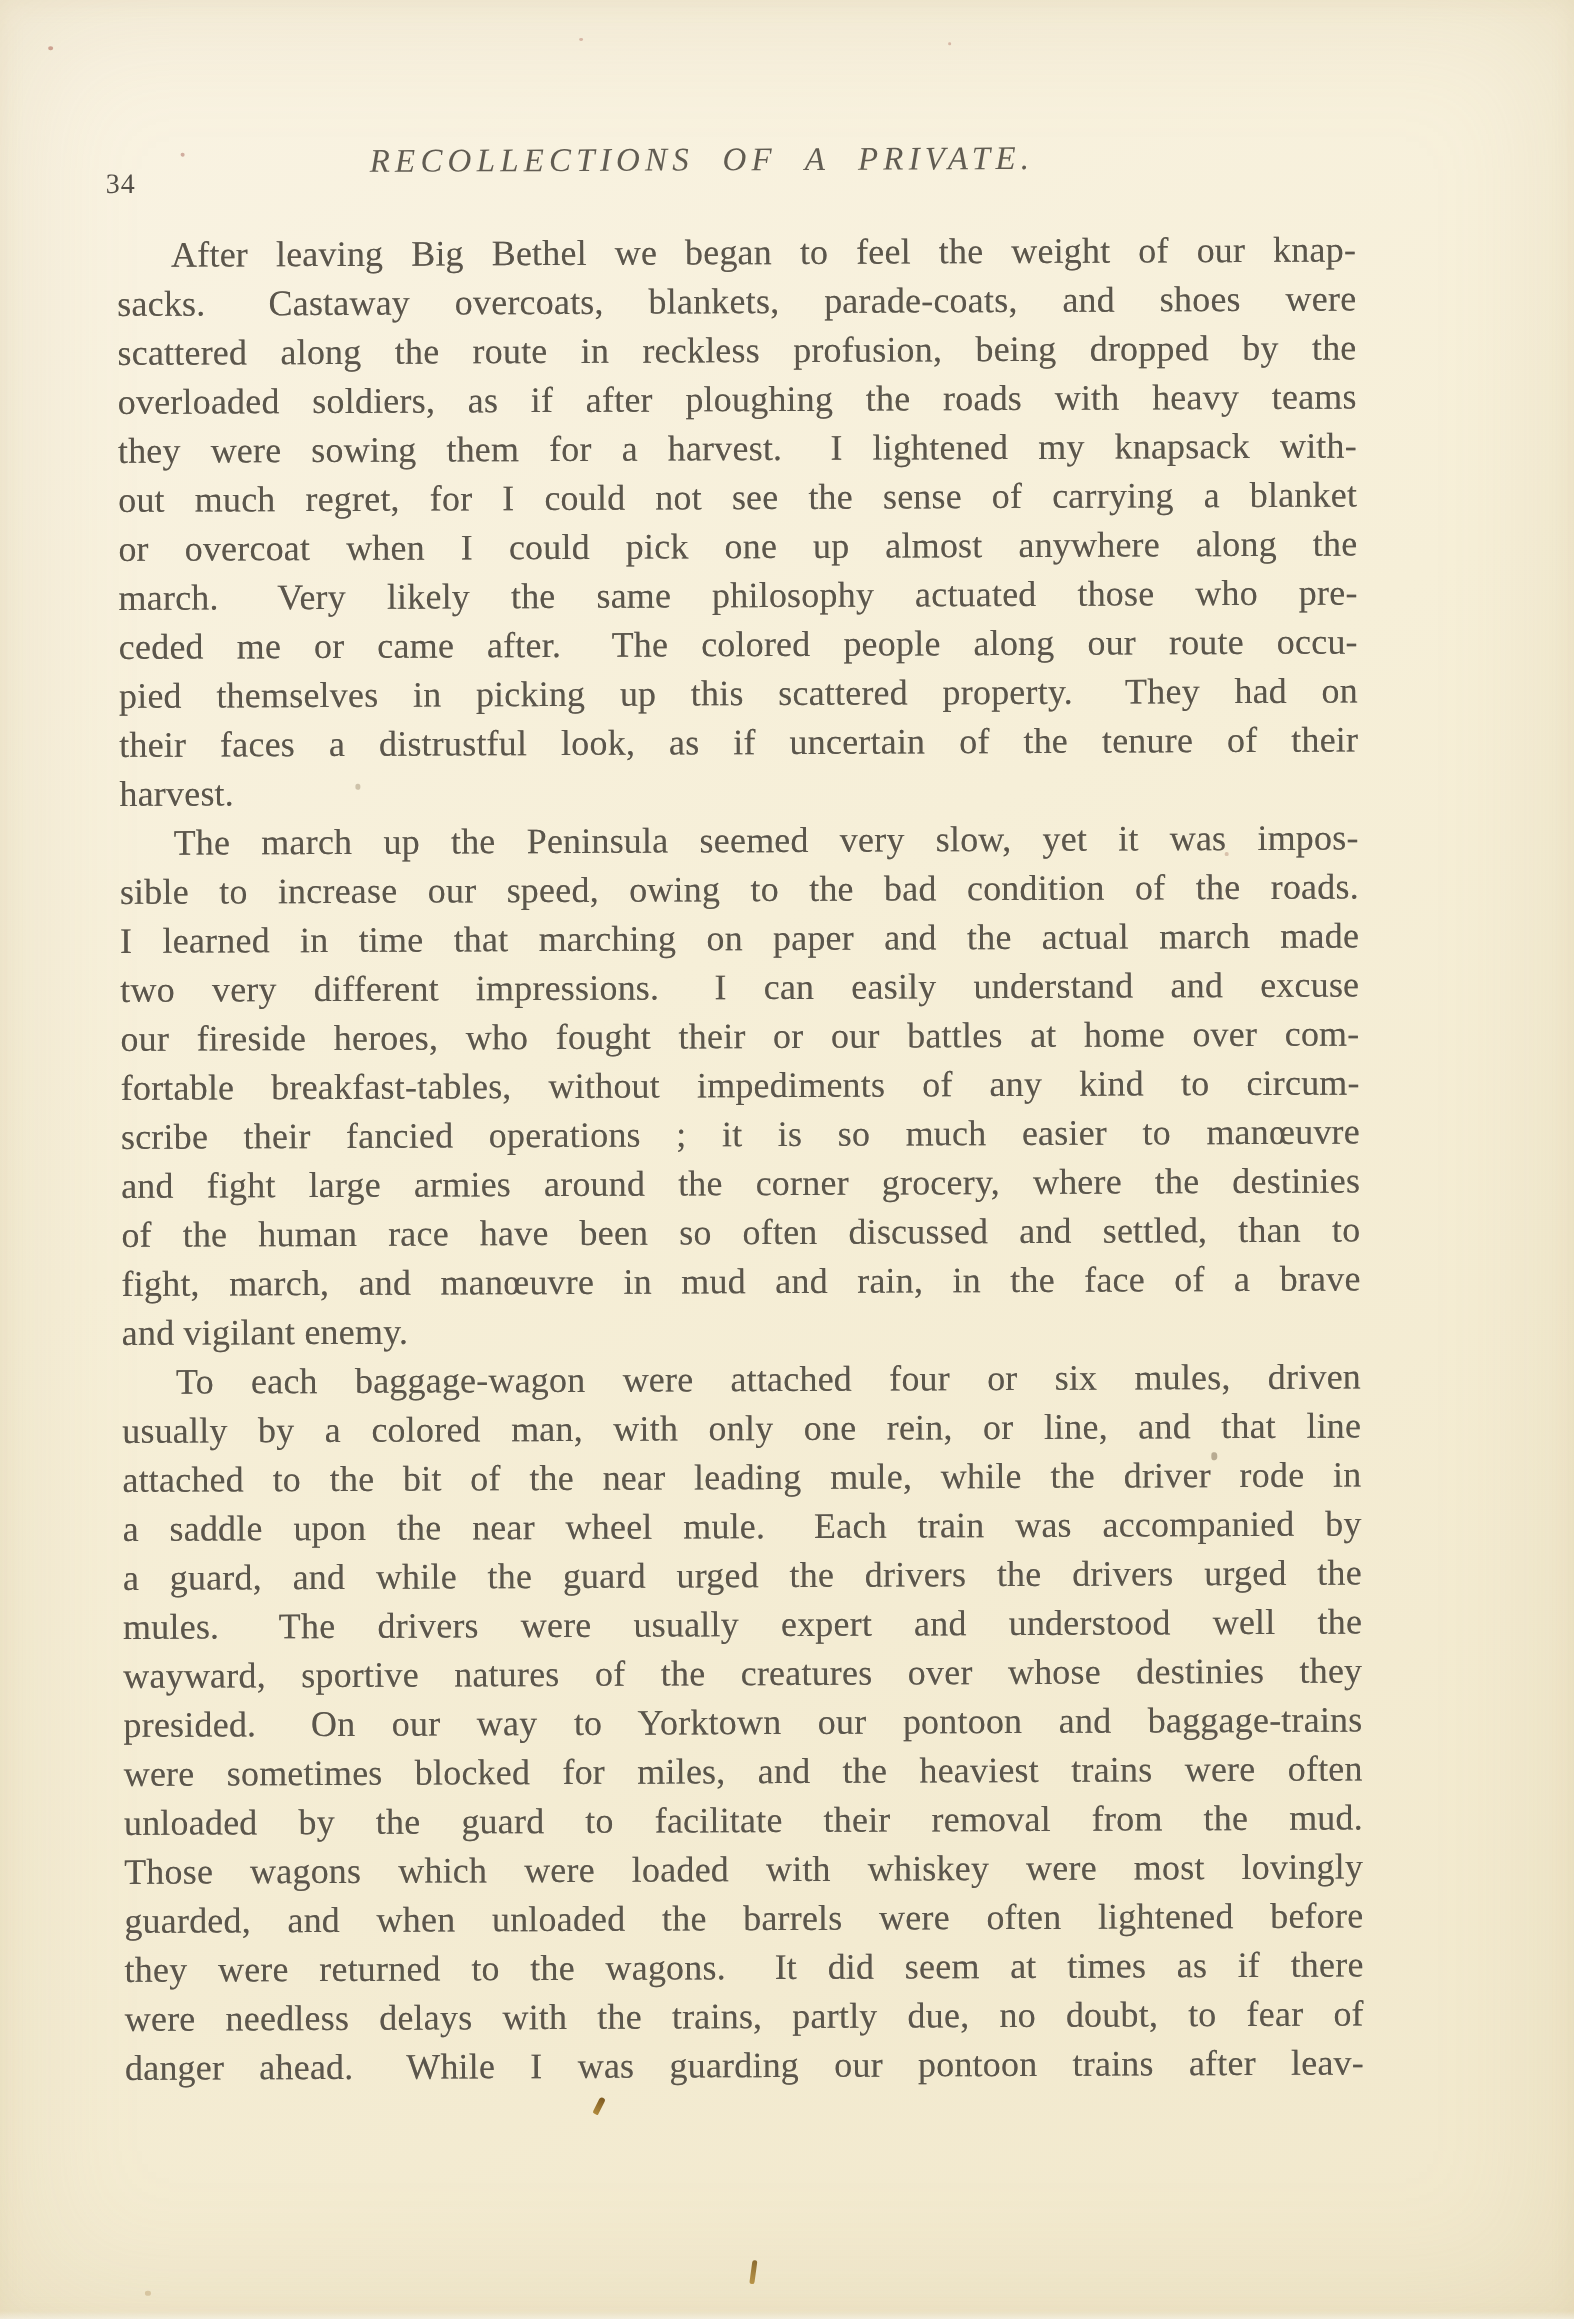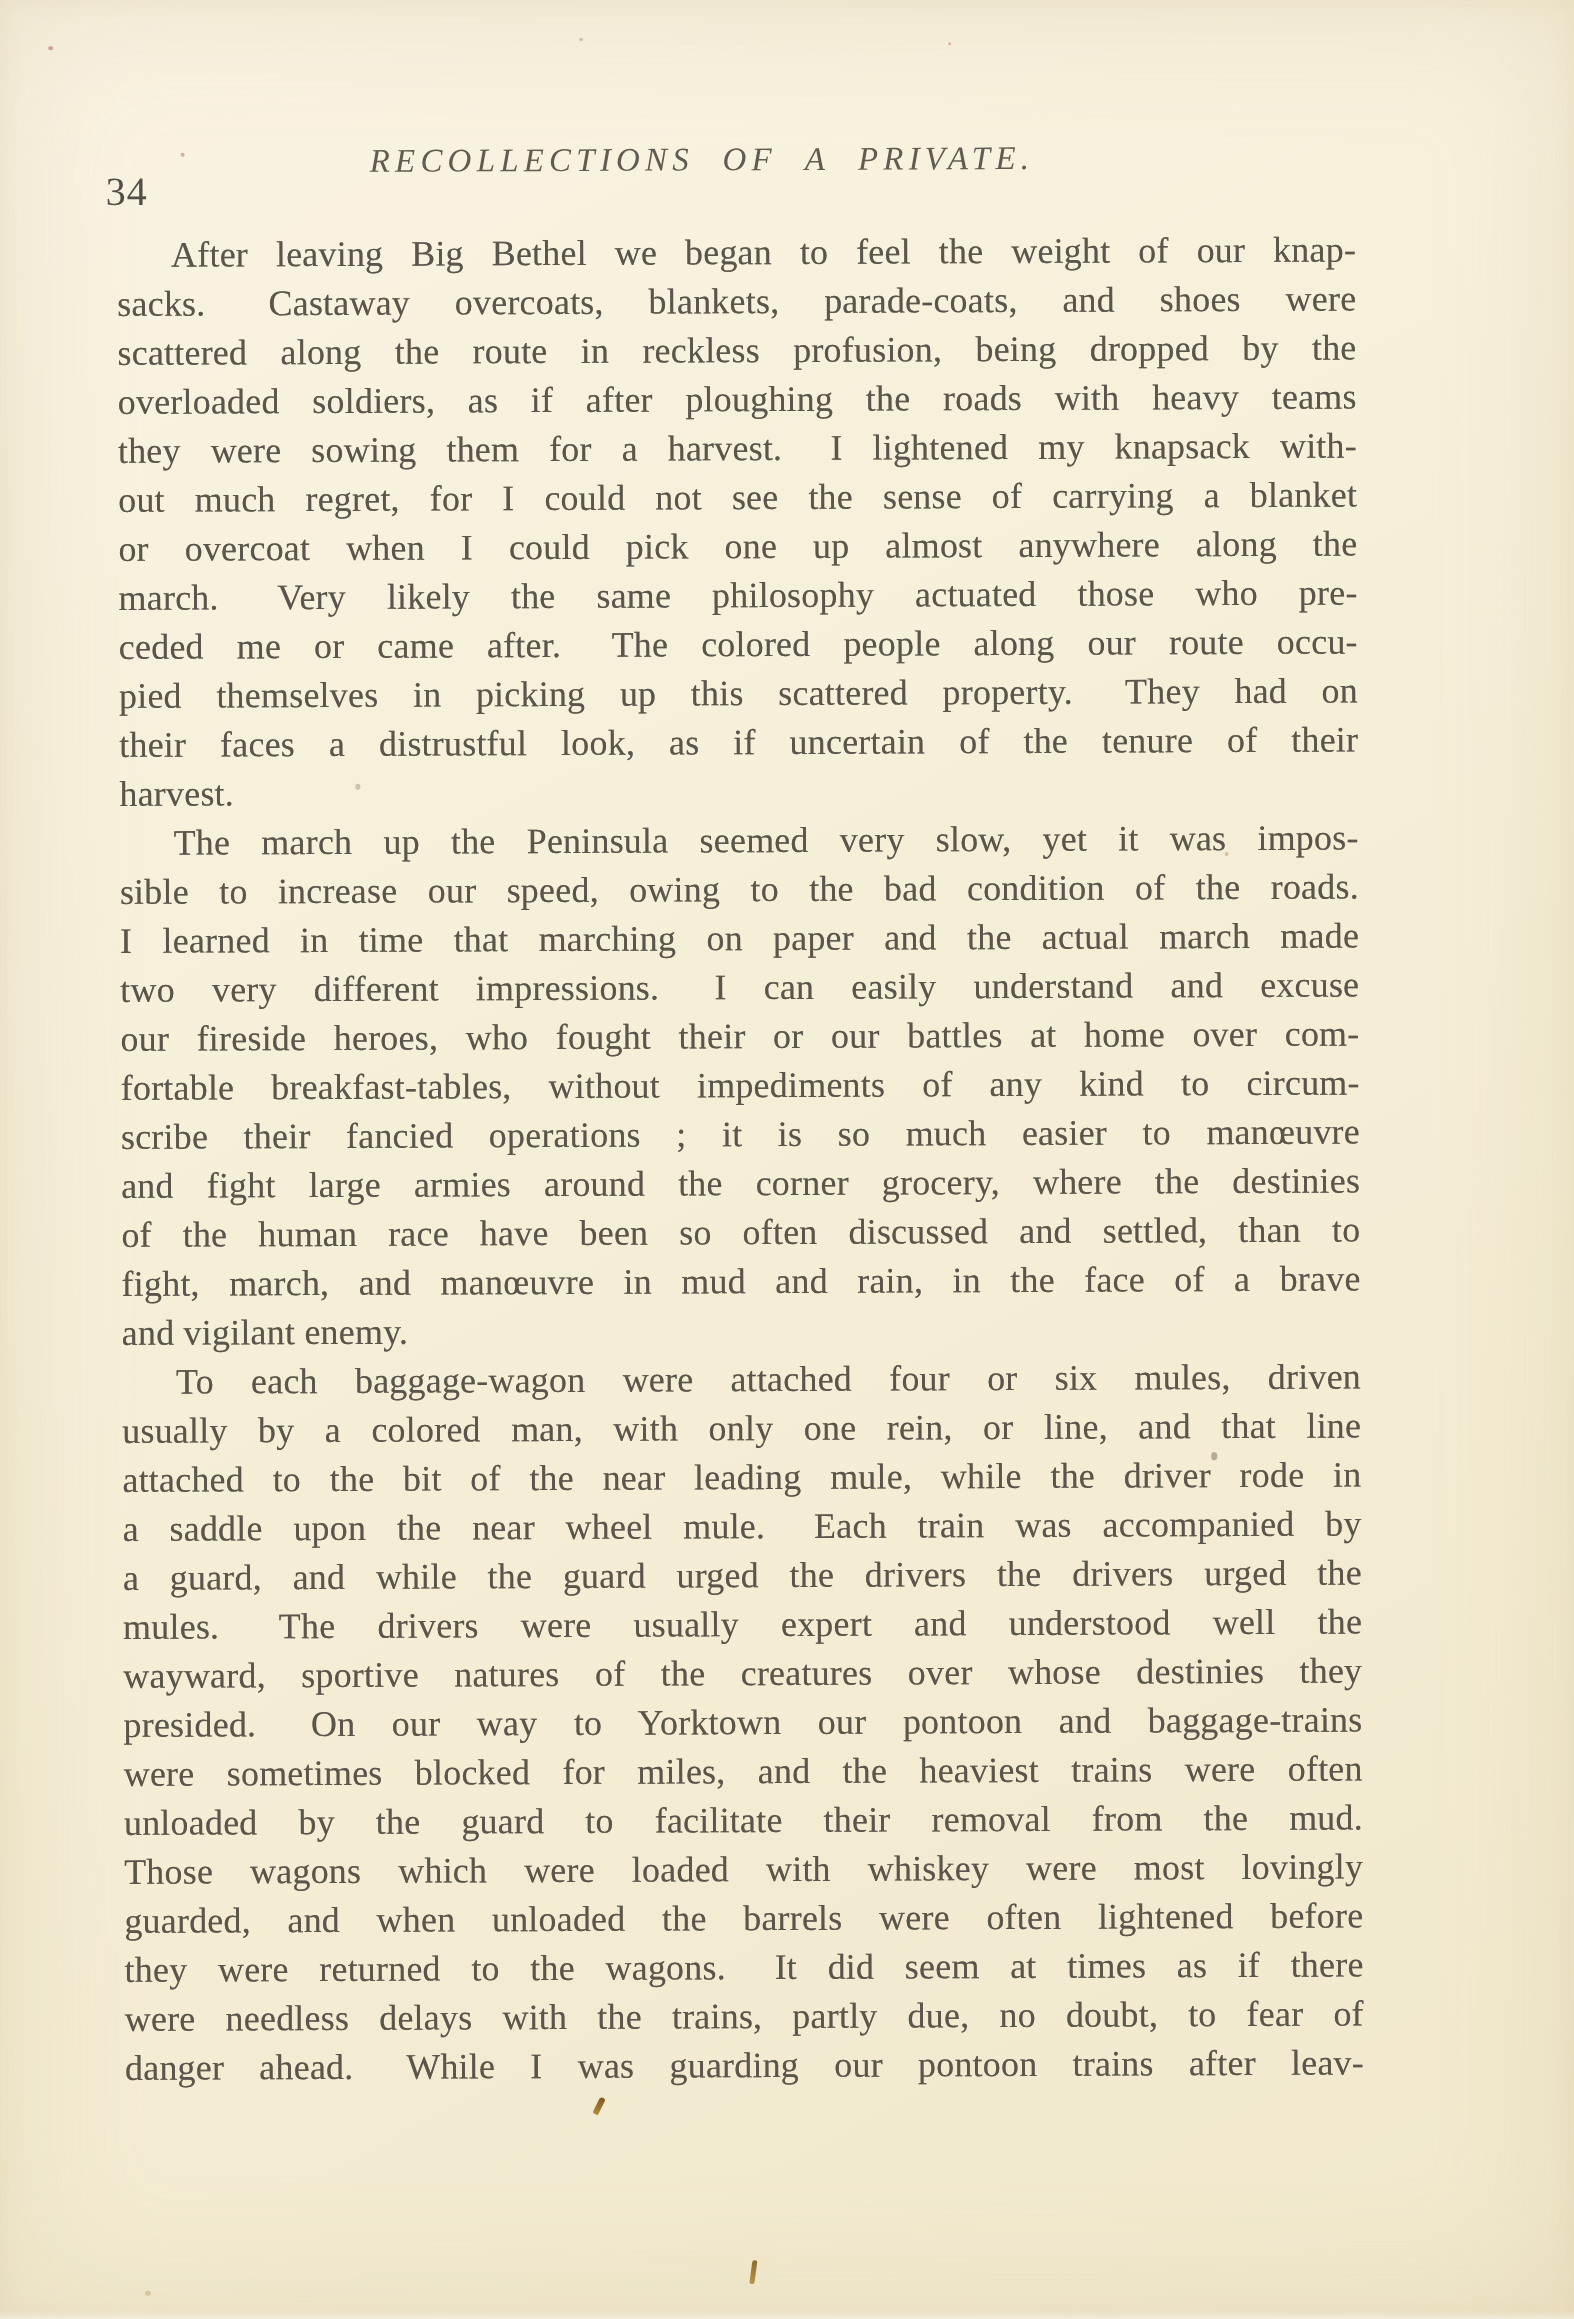--- a/index.html
+++ b/index.html
@@ -17,21 +17,21 @@
     background:linear-gradient(152deg,var(--paper-hi) 0%,var(--paper) 42%,var(--paper-lo) 100%);
     font-family:"Liberation Serif","DejaVu Serif",serif;
   }
   .content{
     position:absolute;inset:0;
     transform:rotate(-0.25deg);
     transform-origin:50% 40%;
   }
   .page-number{
     position:absolute;left:109px;top:165px;
-    font-size:40px;color:#534f48;letter-spacing:0.9px;
+    font-size:28px;color:#534f48;letter-spacing:0.9px;
   }
   .running-header{
     position:absolute;left:373px;top:141px;
     font-style:italic;
     font-size:33px;
     letter-spacing:5.2px;
     word-spacing:15px;
     color:var(--header-ink);
     white-space:nowrap;
   }

